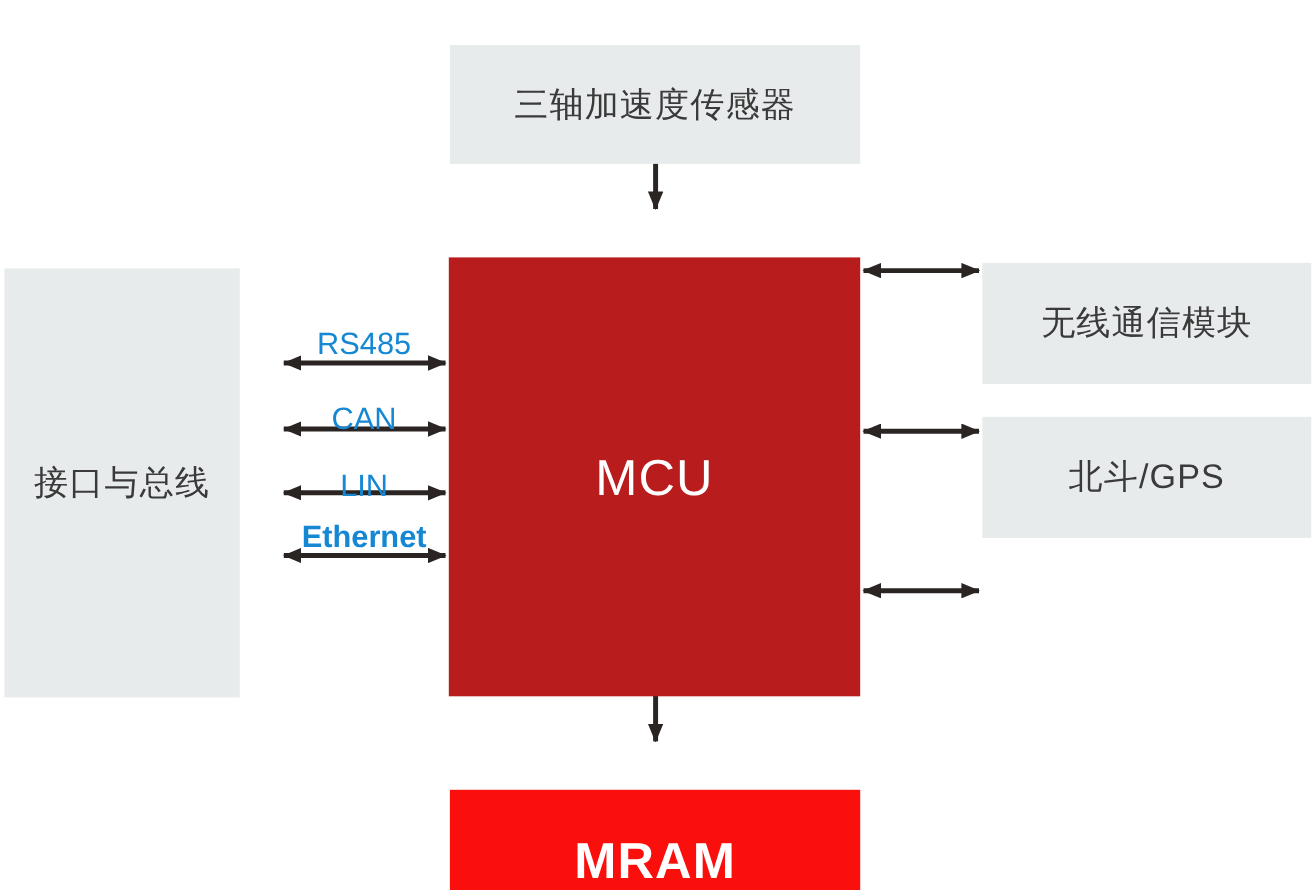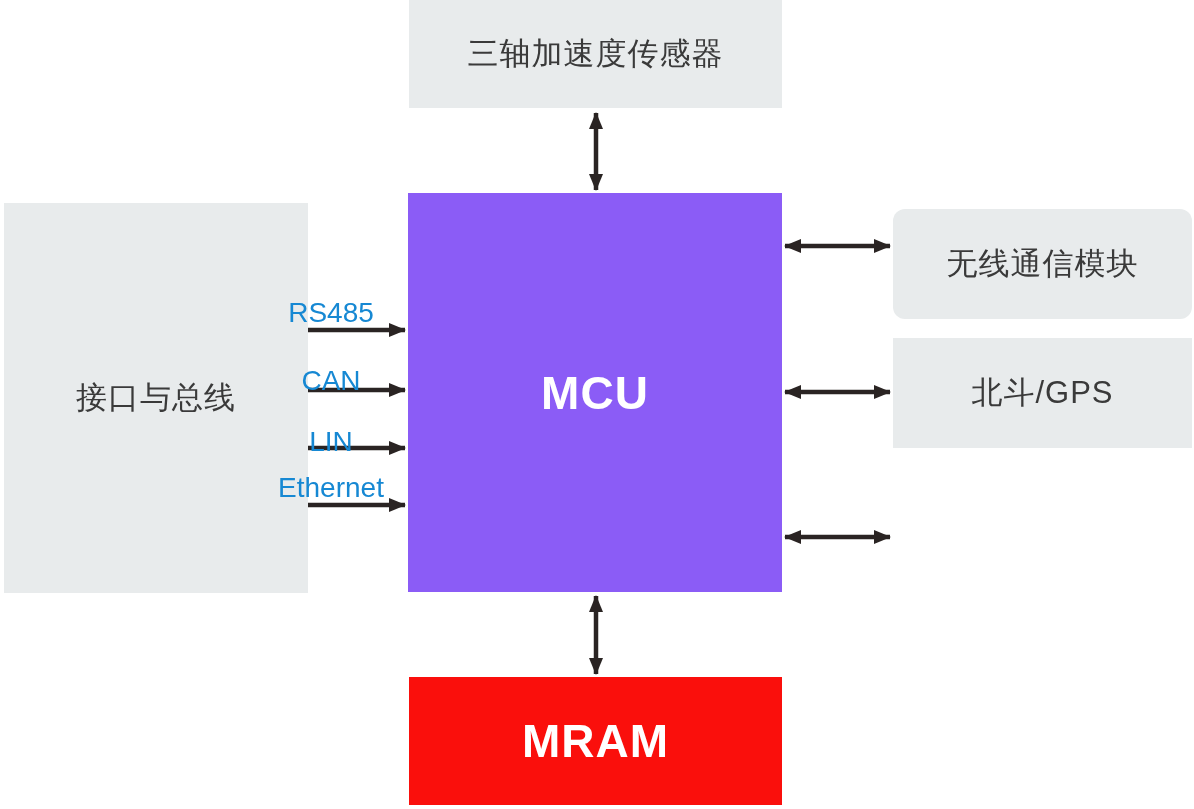--- a/index.html
+++ b/index.html
@@ -15,60 +15,61 @@
     background: #ffffff;
     overflow: hidden;
   }
   .node {
     position: absolute;
     display: flex;
     align-items: center;
     justify-content: center;
     box-sizing: border-box;
     text-align: center;
+    margin-top: 41px;
   }
   .node.gray {
     background: #e8ebec;
     color: #3a3a3a;
     font-size: 31px;
     letter-spacing: 1px;
   }
   .node.blue {
-    background: #8b5cf6;
+    background: #b91c1c;
     color: #ffffff;
     font-size: 46px;
-    font-weight: bold;
+    font-weight: normal;
     letter-spacing: 1px;
   }
   .node.red {
     background: #fa0f0c;
     color: #ffffff;
     font-size: 46px;
     font-weight: bold;
     letter-spacing: 1px;
   }
   #box-accelerometer { left: 409px; top: 0px;   width: 373px; height: 108px; }
-  #box-interface-bus { left: 4px;   top: 203px; width: 304px; height: 390px; text-align: right; }
+  #box-interface-bus { left: 4px;   top: 203px; width: 214px; height: 390px; text-align: right; }
   #box-mcu           { left: 408px; top: 193px; width: 374px; height: 399px; }
-  #box-wireless      { left: 893px; top: 209px; width: 299px; height: 110px; border-radius: 12px; }
+  #box-wireless      { left: 893px; top: 198px; width: 299px; height: 110px; }
   #box-beidou-gps    { left: 893px; top: 338px; width: 299px; height: 110px; }
   #box-obd           { left: 893px; top: 483px; width: 299px; height: 110px; }
   #box-mram          { left: 409px; top: 677px; width: 373px; height: 128px; }
 
   .bus-label {
     position: absolute;
     transform: translate(-50%, -50%);
     color: #1688d3;
     font-size: 28px;
     white-space: nowrap;
   }
   #bus-label-rs485    { left: 331px; top: 313px; }
   #bus-label-can      { left: 331px; top: 381px; }
   #bus-label-lin      { left: 331px; top: 442px; }
-  #bus-label-ethernet { left: 331px; top: 488px; }
+  #bus-label-ethernet { left: 331px; top: 488px; font-weight: bold; }
 
   svg.arrows {
     position: absolute;
     left: 0;
     top: 0;
     width: 1194px;
     height: 809px;
     pointer-events: none;
   }
   svg.arrows line {

